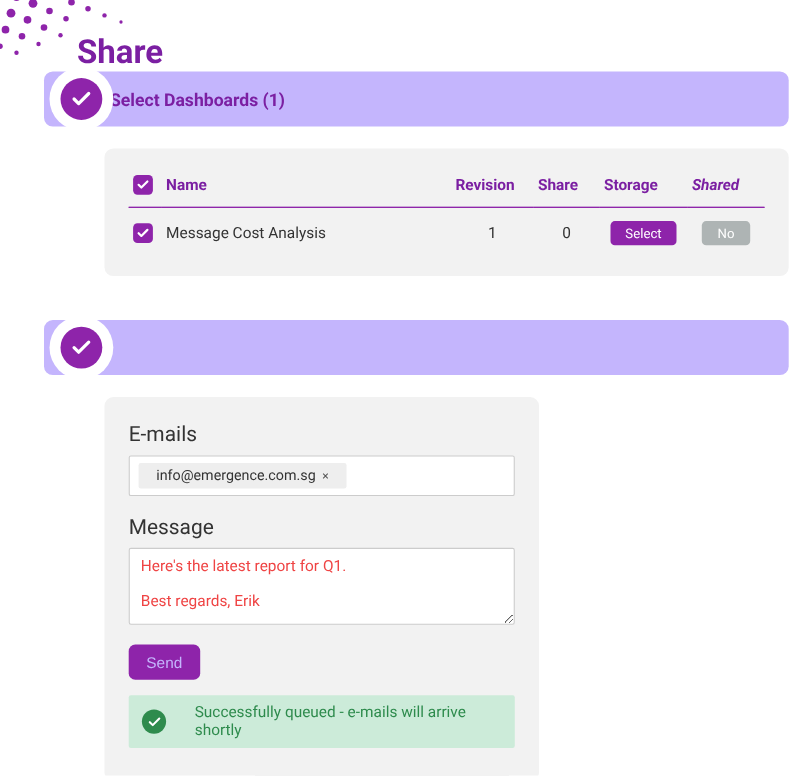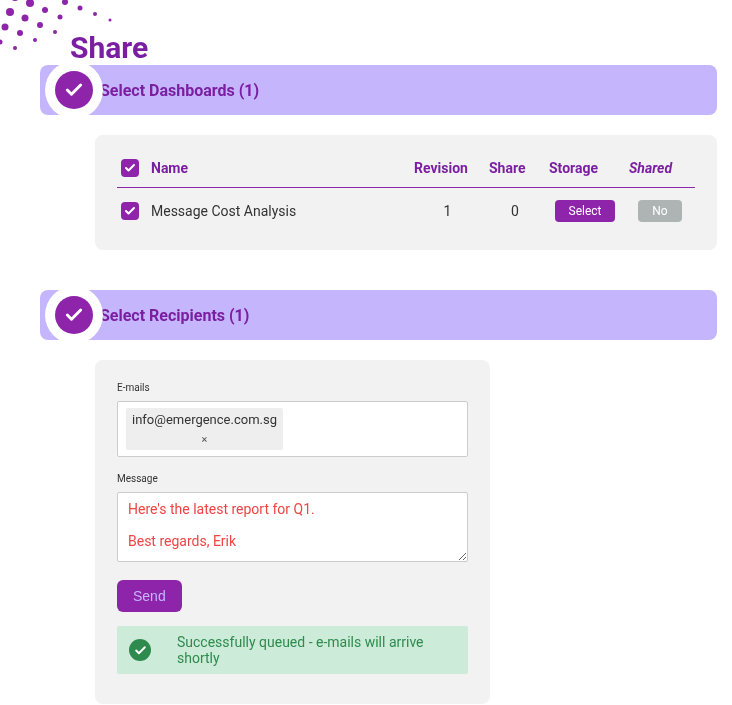--- a/index.html
+++ b/index.html
@@ -100,45 +100,44 @@
     .pill-cloud { background: #8e24aa; cursor: pointer; }
     .pill-no { background: #aeb4b4; }
     .recipients-panel {
       background: #f2f2f2;
       border-radius: 8px;
       margin: 0 0 0 95px;
       width: 395px;
       padding: 22px 22px 30px 22px;
     }
     .field-label {
-      font-size: 10px;
+      font-size: 19px;
       color: #333;
       margin-bottom: 8px;
     }
     .email-field {
       background: #fff;
       border: 1px solid #ccc;
       border-radius: 2px;
       padding: 6px 8px;
       display: flex;
       align-items: center;
       gap: 6px;
       margin-bottom: 16px;
       cursor: text;
     }
     .email-chip {
       background: #eeeeee;
       border-radius: 2px;
-      padding: 4px 6px;
+      padding: 4px 16px;
       font-size: 13px;
       color: #333;
       display: flex;
       align-items: center;
       gap: 6px;
-      flex-direction: column;
     }
     .email-chip-x {
       font-size: 11px;
       color: #555;
       cursor: pointer;
     }
     .msg-textarea {
       width: 100%;
       height: 70px;
       border: 1px solid #ccc;
@@ -275,21 +274,20 @@
     </tbody>
   </table>
 </div>
 
 <div class="section-header">
   <div class="section-check-circle">
     <svg viewBox="0 0 24 24" fill="none" stroke="#fff" stroke-width="3.5" stroke-linecap="round" stroke-linejoin="round">
       <polyline points="20 6 9 17 4 12"></polyline>
     </svg>
   </div>
-  <span class="section-title">Select Recipients (1)</span>
 </div>
 
 <div class="recipients-panel">
   <div class="field-label">E-mails</div>
   <div class="email-field">
     <span class="email-chip">
       <span>info@emergence.com.sg</span>
       <span class="email-chip-x">×</span>
     </span>
   </div>

